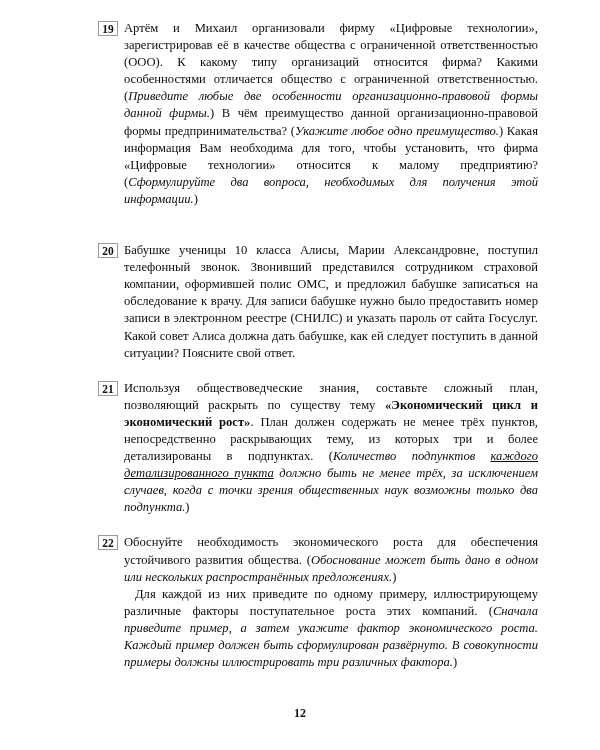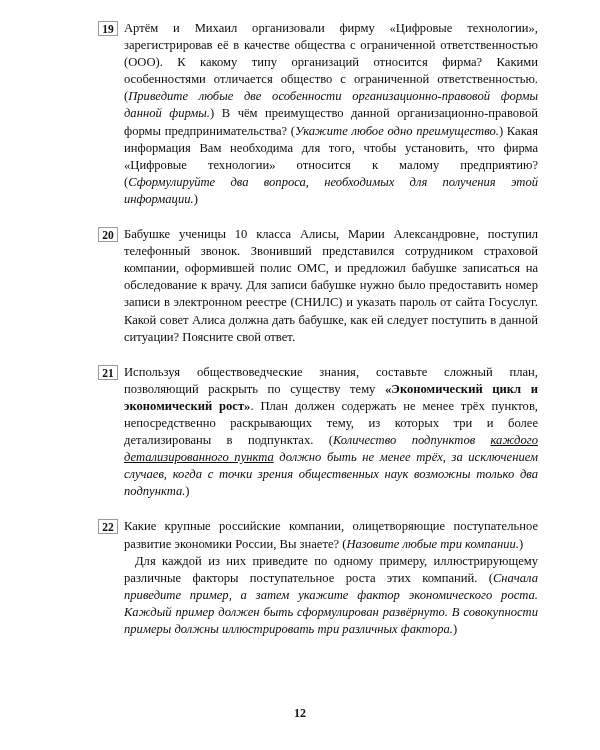--- a/index.html
+++ b/index.html
@@ -81,21 +81,21 @@
     left: 0;
     right: 0;
     top: 706px;
     text-align: center;
     font-size: 12px;
     font-weight: bold;
     font-family: "Liberation Serif", "DejaVu Serif", serif;
     color: #151515;
   }
   .t19 { margin-top: 0px; }
-  .t20 { margin-top: 18px; }
+  .t20 { margin-top: 34px; }
   .t21 { margin-top: 9px; }
   .t22 { }
 </style>
 </head>
 <body>
 
 <div class="page">
 
   <div class="content">
 
@@ -116,21 +116,21 @@
     <div class="task t21">
       <span class="task-number">21</span>
       <div class="task-body">
         <p class="para"><span>Используя обществоведческие знания, составьте сложный план, позволяющий раскрыть по существу тему </span><span class="bold">«Экономический цикл и экономический рост»</span><span>. План должен содержать не менее трёх пунктов, непосредственно раскрывающих тему, из которых три и более детализированы в подпунктах. (</span><span class="it">Количество подпунктов </span><span class="ul">каждого детализированного пункта</span><span class="it"> должно быть не менее трёх, за исключением случаев, когда с точки зрения общественных наук возможны только два подпункта.</span><span>)</span></p>
       </div>
     </div>
 
     <div class="task t22">
       <span class="task-number">22</span>
       <div class="task-body">
-        <p class="para"><span>Какие крупные российские компании, олицетворяющие поступательное развитие экономики России, Вы знаете? (</span><span class="it">Назовите любые три компании.</span><span>)</span></p>
+        <p class="para"><span>Обоснуйте необходимость экономического роста для обеспечения устойчивого развития общества. (</span><span class="it">Обоснование может быть дано в одном или нескольких распространённых предложениях.</span><span>)</span></p>
         <p class="para"><span>Для каждой из них приведите по одному примеру, иллюстрирующему различные факторы поступательное роста этих компаний. (</span><span class="it">Сначала приведите пример, а затем укажите фактор экономического роста. Каждый пример должен быть сформулирован развёрнуто. В совокупности примеры должны иллюстрировать три различных фактора.</span><span>)</span></p>
       </div>
     </div>
 
   </div>
 
   <div class="page-number">12</div>
 
 </div>
 

